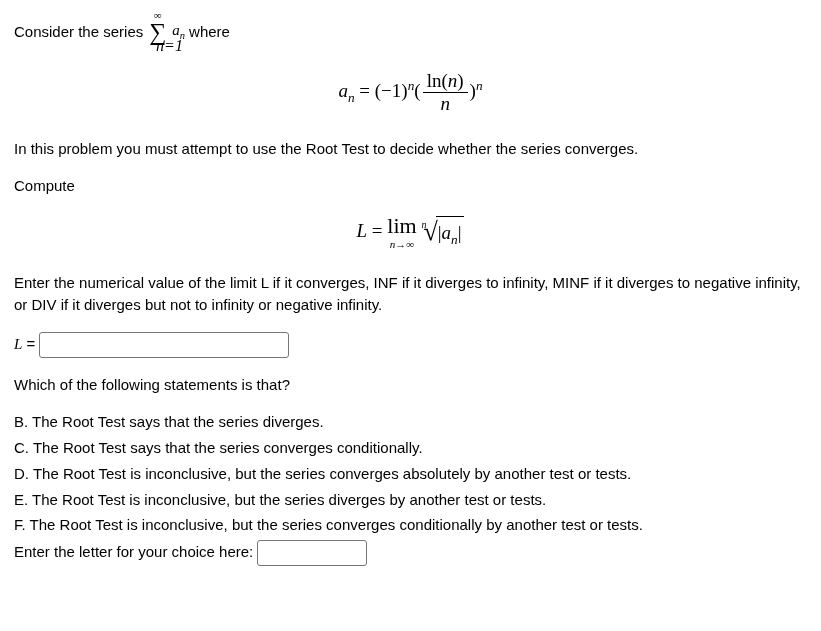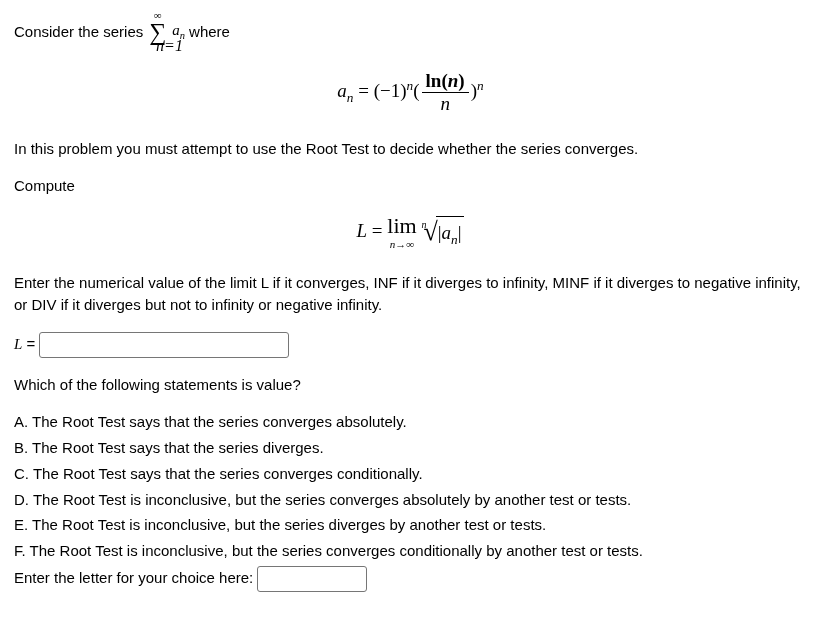--- a/index.html
+++ b/index.html
@@ -35,21 +35,20 @@
       display: inline-block;
       vertical-align: middle;
       text-align: center;
       margin: 0 2px;
     }
     .frac .num {
       display: block;
       border-bottom: 1px solid #000;
       padding: 0 4px;
       line-height: 1.15;
-      font-weight: bold;
     }
     .frac .den {
       display: block;
       padding: 0 4px;
       line-height: 1.2;
     }
     .sum-sym {
       display: inline-block;
       vertical-align: middle;
       position: relative;
@@ -173,24 +172,23 @@
     <span class="sqrt-body"><span>|</span><span class="italic">a</span><span class="sub italic">n</span><span>|</span></span>
   </span>
 </div>
 
 <p class="block">Enter the numerical value of the limit L if it converges, INF if it diverges to infinity, MINF if it diverges to negative infinity, or DIV if it diverges but not to infinity or negative infinity.</p>
 
 <div class="block">
   <span class="math-inline italic">L</span><span> = </span><input type="text" class="answer" style="">
 </div>
 
-<p class="block">Which of the following statements is value?</p>
+<p class="block">Which of the following statements is that?</p>
 
 <div class="options">
-  <p>A. The Root Test says that the series converges absolutely.</p>
   <p>B. The Root Test says that the series diverges.</p>
   <p>C. The Root Test says that the series converges conditionally.</p>
   <p>D. The Root Test is inconclusive, but the series converges absolutely by another test or tests.</p>
   <p>E. The Root Test is inconclusive, but the series diverges by another test or tests.</p>
   <p>F. The Root Test is inconclusive, but the series converges conditionally by another test or tests.</p>
 </div>
 
 <div class="block" style="margin-top:0">
   <span>Enter the letter for your choice here: </span><input type="text" class="answer short" style="">
 </div>

